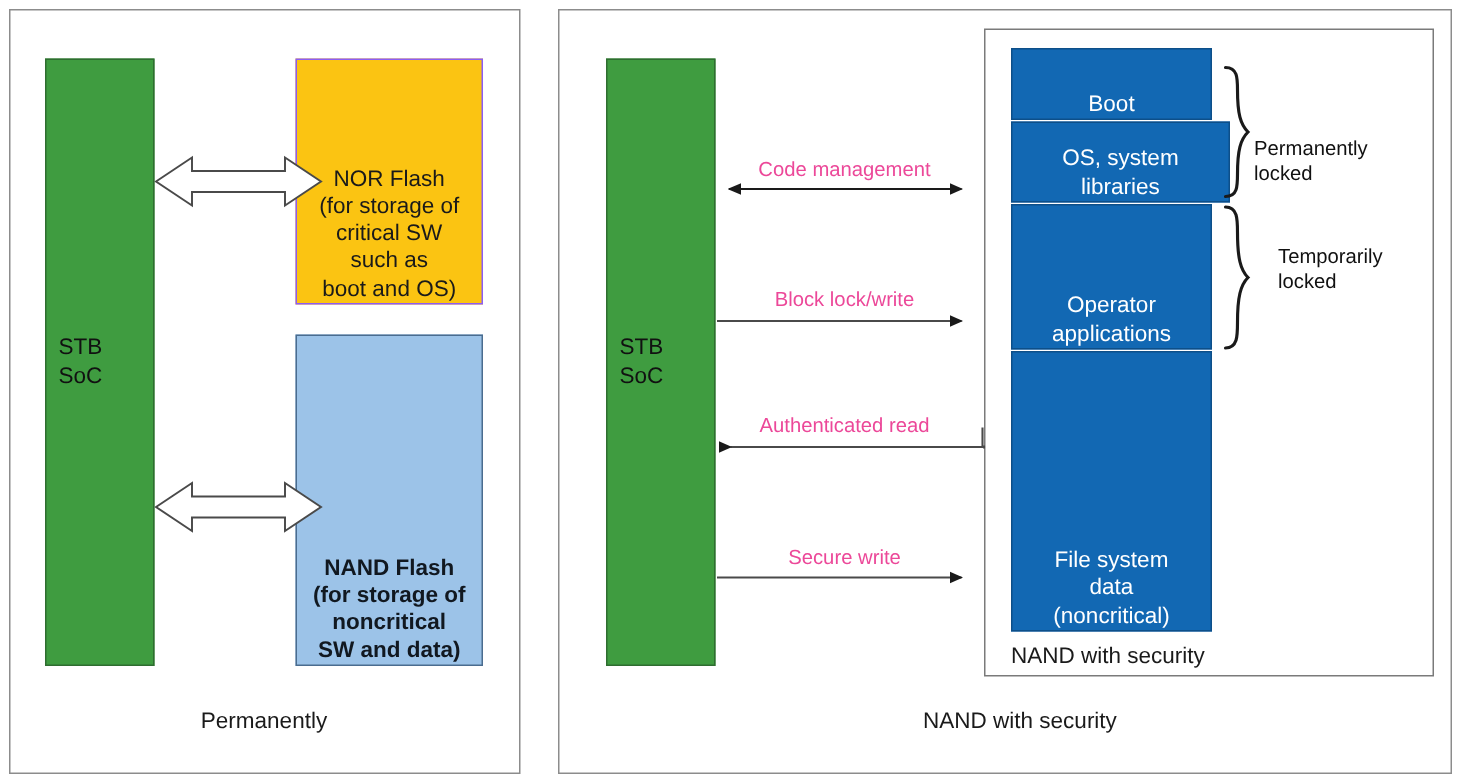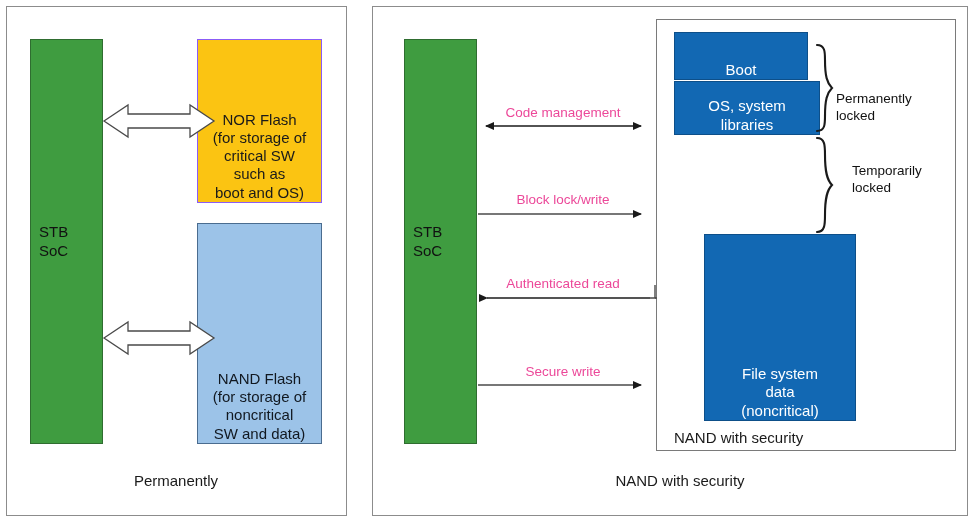--- a/index.html
+++ b/index.html
@@ -126,21 +126,21 @@
   </div>
 
   <div class="box box-nor" style="left:197px; top:39px; width:125px; height:164px;">
     <span class="soc-text">NOR Flash
 (for storage of
 critical SW
 such as
 boot and OS)</span>
   </div>
 
-  <div class="box box-nand" style="left:197px; top:223px; width:125px; height:221px;">
+  <div class="box box-nand" style="left:197px; top:223px; width:125px; height:221px;font-weight:bold;">
     <span class="soc-text">NAND Flash
 (for storage of
 noncritical
 SW and data)</span>
   </div>
 
   <div class="caption" style="left:30px; top:472px; width:292px;">Permanently</div>
 
   <div class="panel" id="panel-right"></div>
 
@@ -153,22 +153,26 @@
 
   <div class="box box-seg" style="left:674px; top:32px; width:134px; height:48px;">
     <span class="soc-text">Boot</span>
   </div>
 
   <div class="box box-seg" style="left:674px; top:81px; width:146px; height:54px;">
     <span class="soc-text">OS, system
 libraries</span>
   </div>
 
-
-  <div class="box box-seg" style="left:704px; top:234px; width:152px; height:187px;">
+  <div class="box box-seg" style="left:674px; top:136px; width:134px; height:97px;">
+    <span class="soc-text">Operator
+applications</span>
+  </div>
+
+  <div class="box box-seg" style="left:674px; top:234px; width:134px; height:187px;">
     <span class="soc-text">File system
 data
 (noncritical)</span>
   </div>
 
   <div id="nand-container-label" style="left:674px; top:429px;">NAND with security</div>
 
   <div class="arrow-label" style="left:477px; top:105px; width:172px;">Code management</div>
   <div class="arrow-label" style="left:477px; top:192px; width:172px;">Block lock/write</div>
   <div class="arrow-label" style="left:477px; top:364px; width:172px;">Secure write</div>

